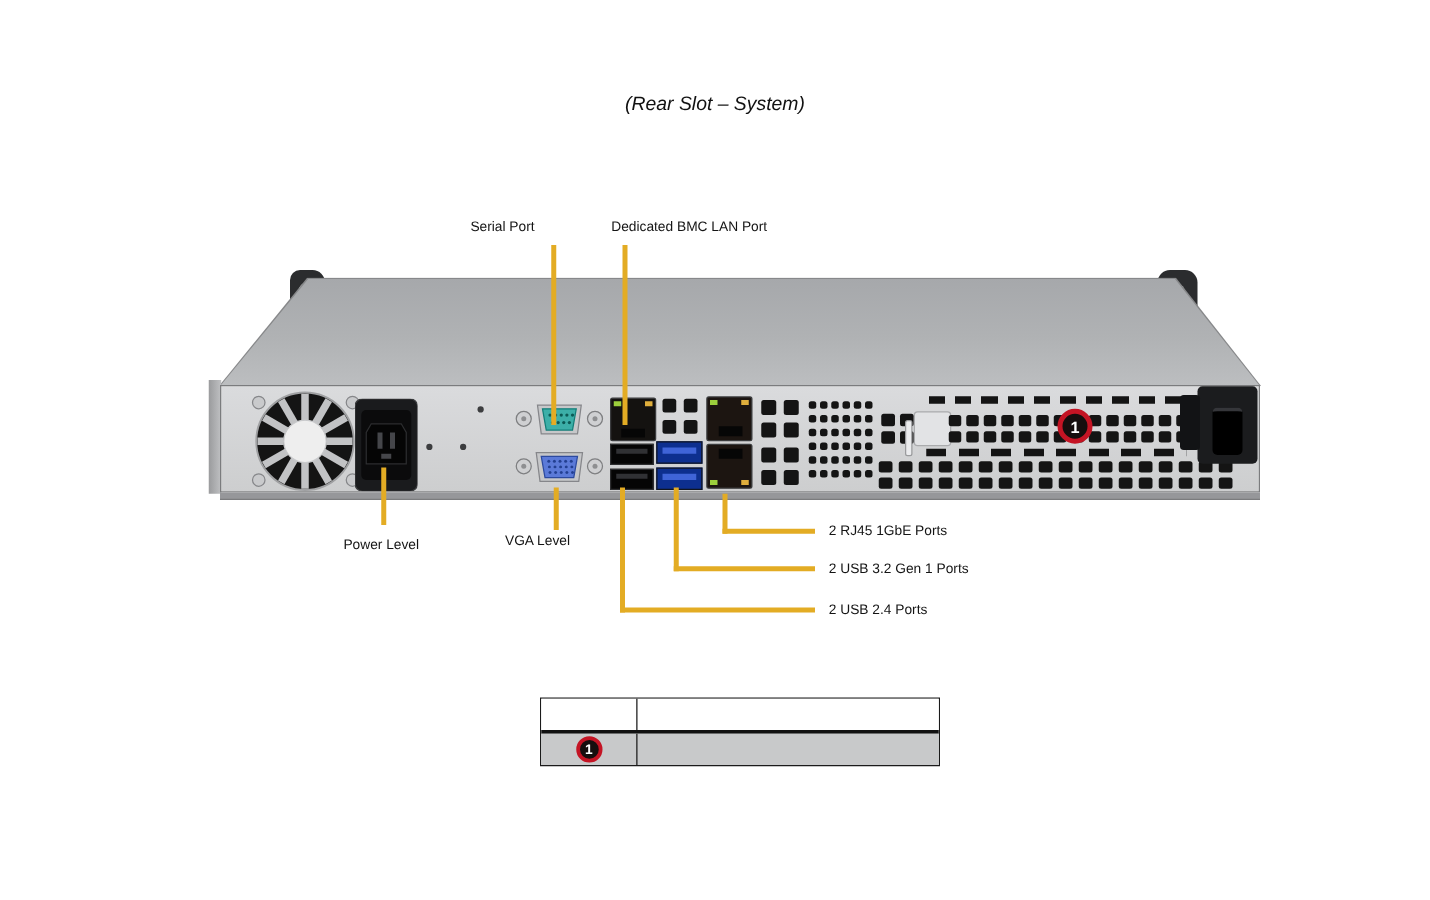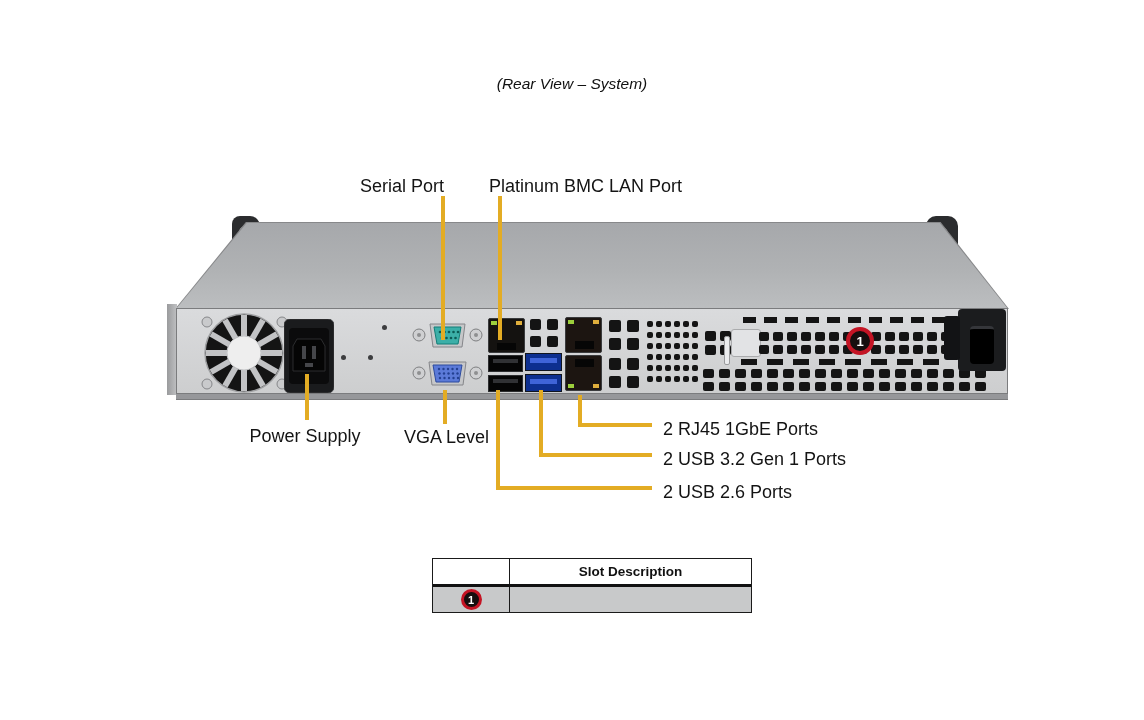--- a/index.html
+++ b/index.html
@@ -2,21 +2,21 @@
 <html><head>
 <meta charset="utf-8">
 <style>
   html,body{margin:0;padding:0;background:#fff;}
   .canvas{position:relative;width:1144px;height:720px;background:#ffffff;overflow:hidden;
           font-family:"Liberation Sans","DejaVu Sans",sans-serif;color:#1a1a1a;}
   .abs{position:absolute;}
 
   
   .title{top:75px;left:0;width:1144px;text-align:center;font-style:italic;font-size:15.5px;color:#111;}
-  .lbl{font-size:18px;white-space:nowrap;color:#141414;}
+  .lbl{font-size:11px;white-space:nowrap;color:#141414;}
   .lbl-serial{top:176px;left:356px;width:92px;text-align:center;}
   .lbl-bmc{top:176px;left:489px;}
   .lbl-psu{top:426px;left:213px;width:184px;text-align:center;line-height:20px;}
   .lbl-vga{top:427px;left:404px;}
   .lbl-rj45{top:419px;left:663px;}
   .lbl-usb3{top:449px;left:663px;}
   .lbl-usb2{top:482px;left:663px;}
 
   
   .line{position:absolute;background:#E3AC24;z-index:6;}
@@ -67,21 +67,21 @@
   .td-marker{width:77px;border-right:1.5px solid #1a1a1a;display:flex;align-items:center;justify-content:center;box-sizing:border-box;}
   .td-desc{flex:1;display:flex;align-items:center;}
   .th-desc{justify-content:center;font-weight:bold;font-size:13.5px;color:#111;}
   .cell-desc{font-size:13.5px;color:#333;padding-left:10px;}
 </style>
 </head>
 <body>
 
 <div class="canvas">
 
-  <div class="abs title">(Rear View – System)</div>
+  <div class="abs title">(Rear Slot – System)</div>
 
   <div class="abs ear" style="left:232px;top:216px;width:28px;height:48px;border-radius:8px 10px 2px 2px;"></div>
   <div class="abs ear-hole" style="left:239px;top:226px;width:13px;height:13px;"></div>
   <div class="abs ear" style="left:926px;top:216px;width:32px;height:50px;border-radius:10px 10px 2px 2px;"></div>
   <div class="abs ear-hole" style="left:934px;top:227px;width:14px;height:14px;"></div>
 
   <div class="abs lid-outer">
     <div class="lid-inner"></div>
   </div>
   <div class="abs side-sliver"></div>
@@ -361,33 +361,32 @@
   <div class="line" style="left:305px;top:374px;width:4px;height:46px;"></div>
   <div class="line" style="left:443px;top:390px;width:4px;height:34px;"></div>
   <div class="line" style="left:578px;top:395px;width:4px;height:32px;"></div>
   <div class="line" style="left:578px;top:423px;width:74px;height:4px;"></div>
   <div class="line" style="left:539px;top:390px;width:4px;height:67px;"></div>
   <div class="line" style="left:539px;top:453px;width:113px;height:4px;"></div>
   <div class="line" style="left:496px;top:390px;width:4px;height:100px;"></div>
   <div class="line" style="left:496px;top:486px;width:156px;height:4px;"></div>
 
   <div class="abs lbl lbl-serial">Serial Port</div>
-  <div class="abs lbl lbl-bmc">Platinum BMC LAN Port</div>
+  <div class="abs lbl lbl-bmc">Dedicated BMC LAN Port</div>
   <div class="abs lbl lbl-psu">
-    <div>Power Supply</div>
+    <div>Power Level</div>
   </div>
   <div class="abs lbl lbl-vga">VGA Level</div>
   <div class="abs lbl lbl-rj45">2 RJ45 1GbE Ports</div>
   <div class="abs lbl lbl-usb3">2 USB 3.2 Gen 1 Ports</div>
-  <div class="abs lbl lbl-usb2">2 USB 2.6 Ports</div>
+  <div class="abs lbl lbl-usb2">2 USB 2.4 Ports</div>
 
   <div class="abs slot-table">
     <div class="tr tr-head">
       <div class="td-marker"></div>
-      <div class="td-desc th-desc">Slot Description</div>
     </div>
     <div class="tr tr-data">
       <div class="td-marker">
         <div class="badge badge-table">
           <span>1</span>
         </div>
       </div>
     </div>
   </div>
 

